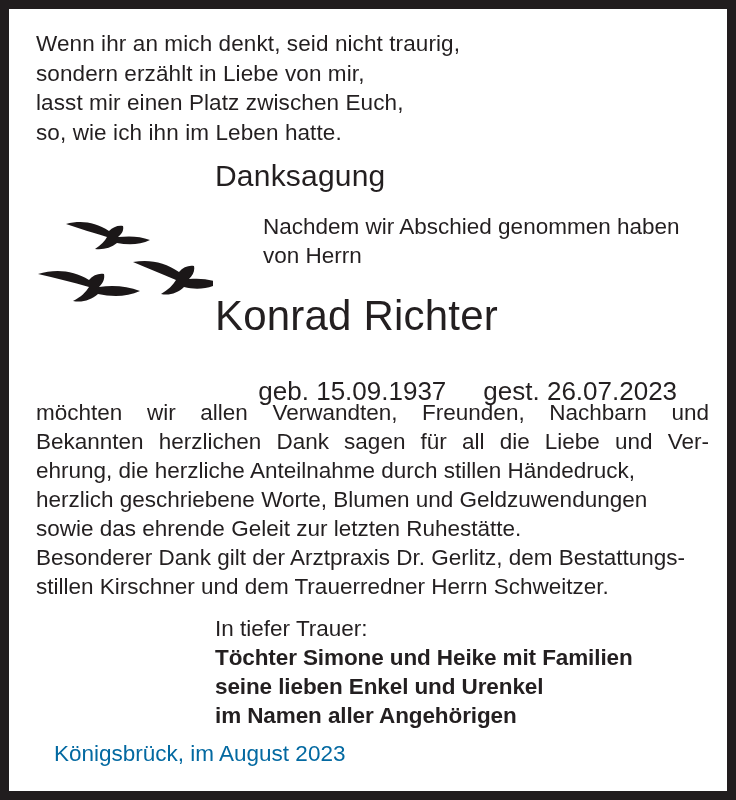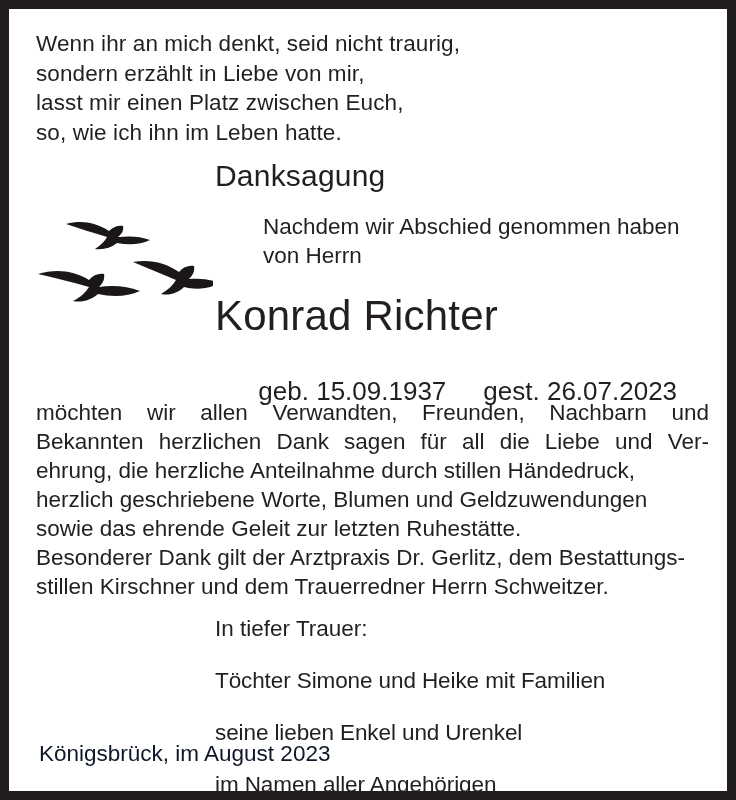--- a/index.html
+++ b/index.html
@@ -136,33 +136,32 @@
     top: 605px;
     width: 460px;
   }
   .mourner-line {
     font-size: 22.5px;
     line-height: 29px;
     color: #231f20;
     white-space: pre;
   }
   .mourner-line.strong {
-    font-weight: normal;
+    font-weight: bold;
     letter-spacing: -0.1px;
-    margin-top: 23px;
   }
 
   
   .footer {
     position: absolute;
-    left: 30px;
+    left: 45px;
     top: 730px;
     font-size: 22.5px;
     line-height: 29px;
-    color: #0f172a;
+    color: #0369a1;
     white-space: pre;
   }
 </style>
 </head>
 <body>
 
 <div class="notice" style="background: rgb(33, 29, 30);">
   <div class="notice-inner" style="background: rgb(255, 255, 255);">
 
     <div class="poem">

